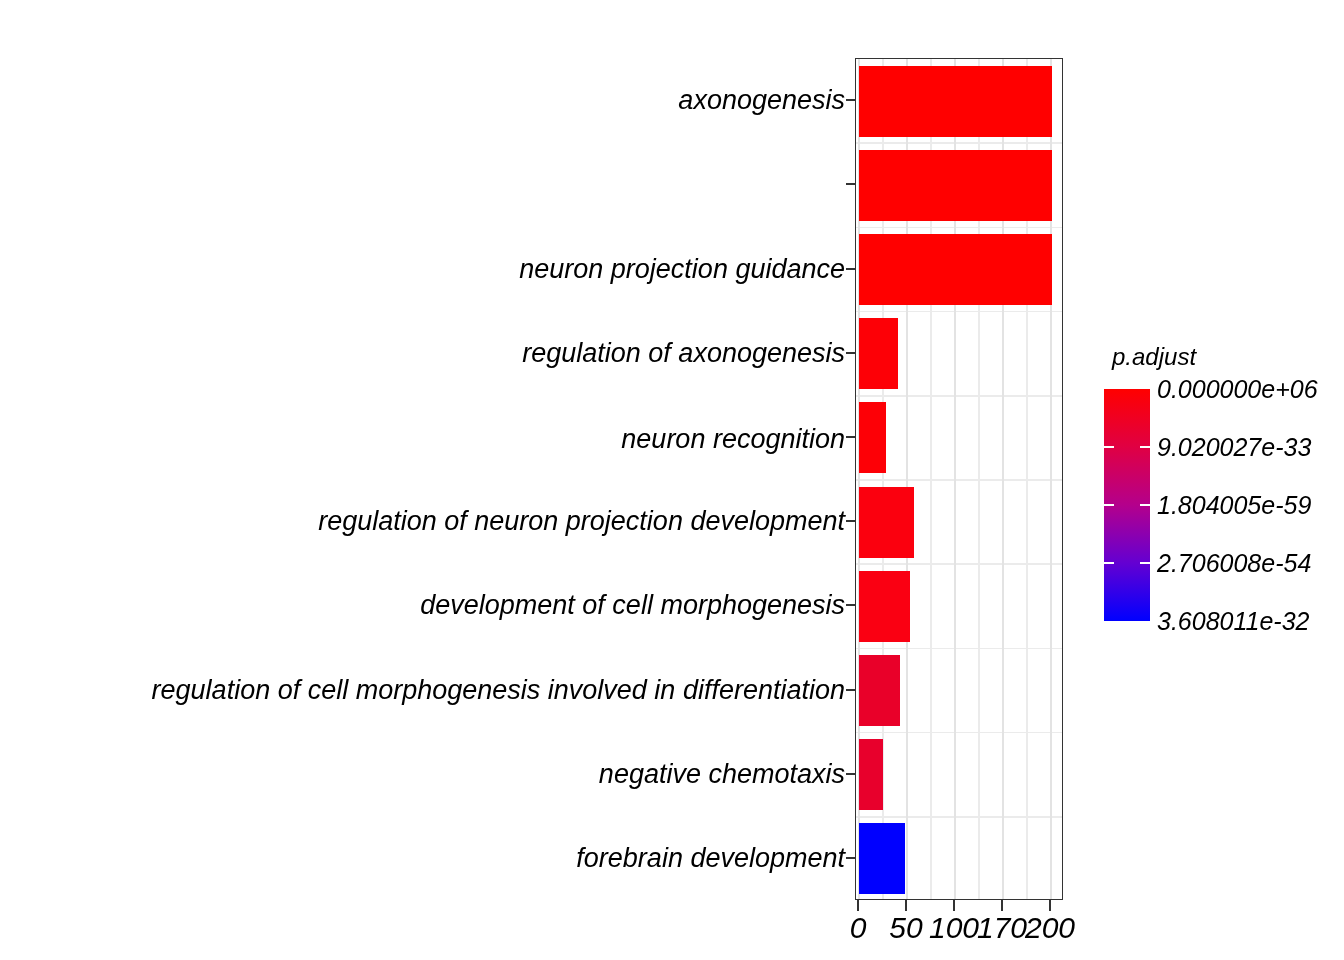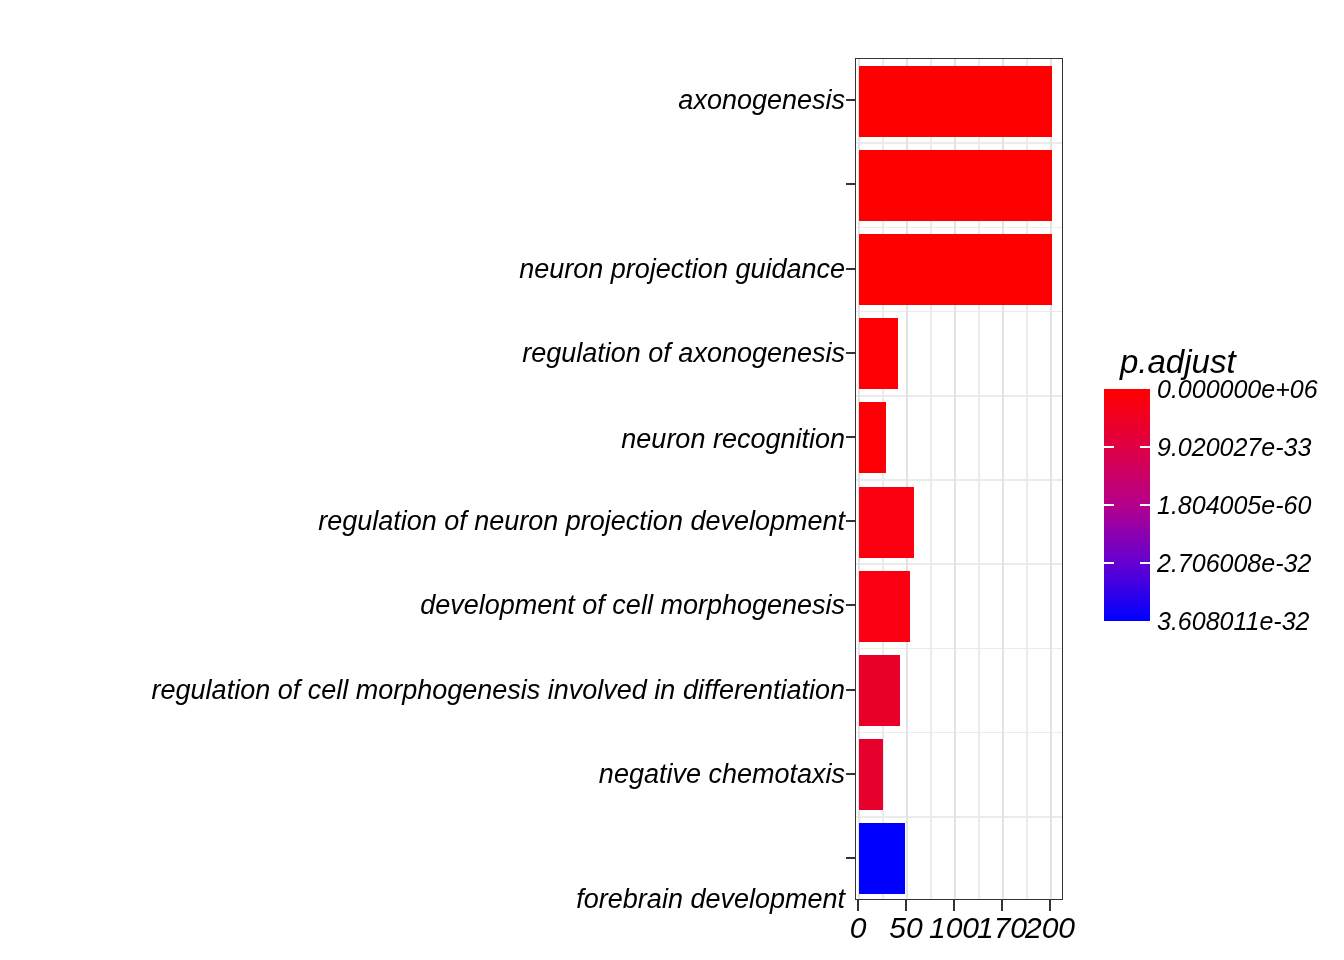--- a/index.html
+++ b/index.html
@@ -119,23 +119,23 @@
   
   .legend {
     position: absolute;
     left: 1100px;
     top: 345px;
     width: 244px;
     height: 300px;
   }
   .legend-title {
     position: absolute;
-    left: 20px;
+    left: 12px;
     top: 0px;
-    font-size: 33px;
+    font-size: 24px;
     line-height: 1;
     color: #000000;
     white-space: nowrap;
   }
   .colorbar {
     position: absolute;
     left: 4px;
     top: 44px;
     width: 46px;
     height: 232px;
@@ -175,21 +175,21 @@
       <div class="ylabel" style="top: 381px;">neuron recognition</div>
       <div class="ytick" style="top: 378.9px;"></div>
       <div class="ylabel" style="top: 463.1px; text-align: right;">regulation of neuron projection development</div>
       <div class="ytick" style="top: 463.1px;"></div>
       <div class="ylabel" style="top: 547.3px;">development of cell morphogenesis</div>
       <div class="ytick" style="top: 547.3px;"></div>
       <div class="ylabel" style="top: 631.5px;">regulation of cell morphogenesis involved in differentiation</div>
       <div class="ytick" style="top: 631.5px;"></div>
       <div class="ylabel" style="top: 715.7px;">negative chemotaxis</div>
       <div class="ytick" style="top: 715.7px;"></div>
-      <div class="ylabel" style="top: 799.9px; margin-top: 41px;">forebrain development</div>
+      <div class="ylabel" style="top: 799.9px;">forebrain development</div>
       <div class="ytick" style="top: 799.9px;"></div>
     </div>
 
   <div class="panel">
       <div class="gridline-h" style="top: 83.4px;"></div>
       <div class="gridline-h" style="top: 167.6px;"></div>
       <div class="gridline-h" style="top: 251.8px;"></div>
       <div class="gridline-h" style="top: 336px;"></div>
       <div class="gridline-h" style="top: 420.2px;"></div>
       <div class="gridline-h" style="top: 504.4px;"></div>
@@ -232,22 +232,22 @@
       <div class="xlabel" style="left: 350px;">200</div>
     </div>
 
   <div class="legend">
     <div class="legend-title">p.adjust</div>
     <div class="colorbar"></div>
   <div class="legend-label" style="top: 44px;">0.000000e+06</div>
       <div class="legend-label" style="top: 102px;">9.020027e-33</div>
       <div class="cb-tick left" style="top: 100.8px;"></div>
       <div class="cb-tick right" style="top: 100.8px;"></div>
-      <div class="legend-label" style="top: 160px;">1.804005e-60</div>
+      <div class="legend-label" style="top: 160px;">1.804005e-59</div>
       <div class="cb-tick left" style="top: 158.8px;"></div>
       <div class="cb-tick right" style="top: 158.8px;"></div>
-      <div class="legend-label" style="top: 218px;">2.706008e-32</div>
+      <div class="legend-label" style="top: 218px;">2.706008e-54</div>
       <div class="cb-tick left" style="top: 216.8px;"></div>
       <div class="cb-tick right" style="top: 216.8px;"></div>
       <div class="legend-label" style="top: 276px;">3.608011e-32</div>
     </div>
 
 </div>
 
 </body></html>

